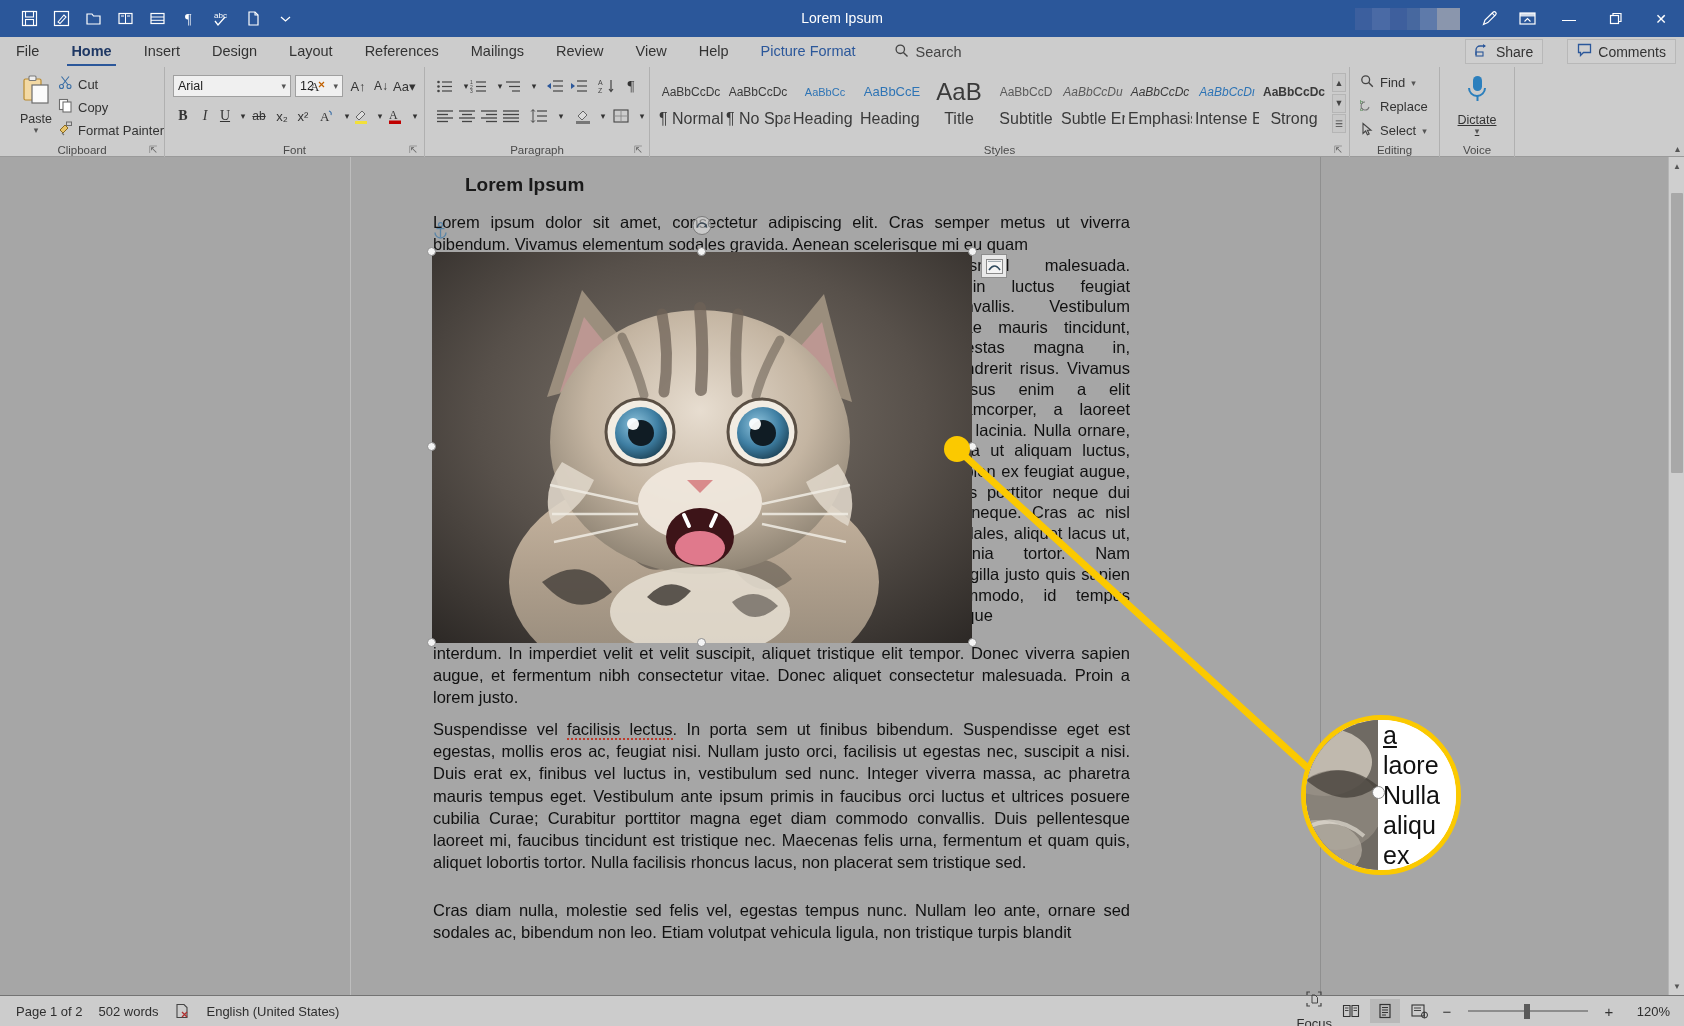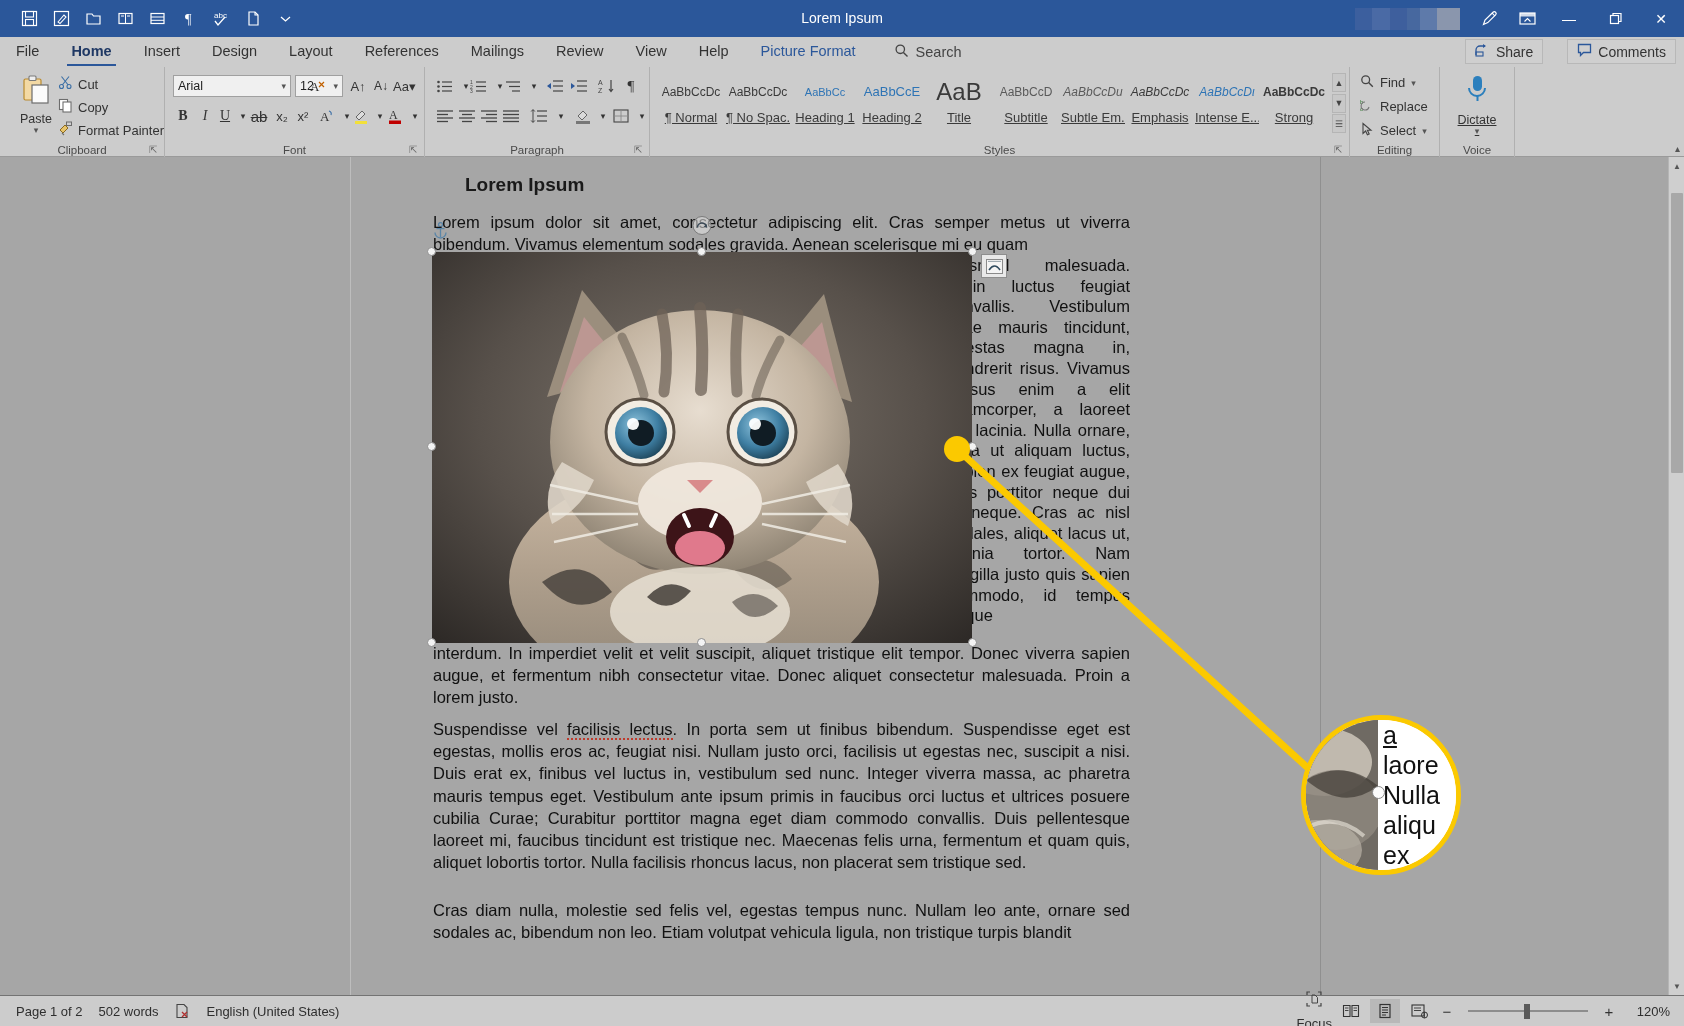--- a/index.html
+++ b/index.html
@@ -151,22 +151,22 @@
   .stylebox {
     position: absolute; top: 6px; width: 66px; height: 60px;
     border: 1px solid transparent;
     text-align: center;
   }
   .stylebox .prev {
     height: 36px; line-height: 36px; font-size: 12px; color: #3a3a3a;
     overflow: hidden; white-space: nowrap;
   }
   .stylebox .nm {
-    font-size: 13px; color: #3a3a3a; white-space: nowrap;
-    overflow: hidden; text-overflow: clip; text-decoration: underline;
+    font-size: 16px; color: #3a3a3a; white-space: nowrap;
+    overflow: hidden; text-overflow: clip;
   }
   .styles-scroll {
     position: absolute; right: 3px; top: 6px; width: 14px; height: 60px;
     display: flex; flex-direction: column; justify-content: space-between;
     align-items: center; font-size: 9px; color: #444;
   }
   .styles-scroll > div {
     width: 14px; height: 19px; border: 1px solid #b5b5b5; background: #c8c8c8;
     display: flex; align-items: center; justify-content: center;
   }
@@ -499,21 +499,21 @@
         <span class="caret-sm">▾</span>
       </div>
       <div class="ficon" style="left:183px; top:8px; font-size:13px;">A↑</div>
       <div class="ficon" style="left:206px; top:8px; font-size:12px;">A↓</div>
       <div class="ficon" style="left:228px; top:8px; font-size:13px;">Aa▾</div>
 
       <div class="ficon" style="left:8px; top:38px; font-weight:bold; font-family:'Liberation Serif',serif;">B</div>
       <div class="ficon" style="left:30px; top:38px; font-style:italic; font-family:'Liberation Serif',serif;">I</div>
       <div class="ficon" style="left:50px; top:38px; text-decoration:underline; font-family:'Liberation Serif',serif;">U</div>
       <div class="ficon" style="left:68px; top:38px; font-size:9px;">▾</div>
-      <div class="ficon" style="left:84px; top:38px; text-decoration:line-through; font-size:15px;">ab</div>
+      <div class="ficon" style="left:84px; top:38px; text-decoration:line-through; font-size:12px;">ab</div>
       <div class="ficon" style="left:107px; top:38px; font-size:13px;">x₂</div>
       <div class="ficon" style="left:128px; top:38px; font-size:13px;">x²</div>
       <div class="ficon" style="left:152px; top:38px;">
         <svg width="16" height="16" viewBox="0 0 16 16">
             <text x="1" y="13" font-size="13" fill="#333" font-family="Liberation Serif, serif">A</text>
             <path d="M10 3 q3 1 2 4" fill="none" stroke="#3a6ea5" stroke-width="1.1"></path>
           </svg>
       </div>
       <div class="ficon" style="left:172px; top:38px; font-size:9px;">▾</div>
       <div class="ficon" style="left:186px; top:38px;">

